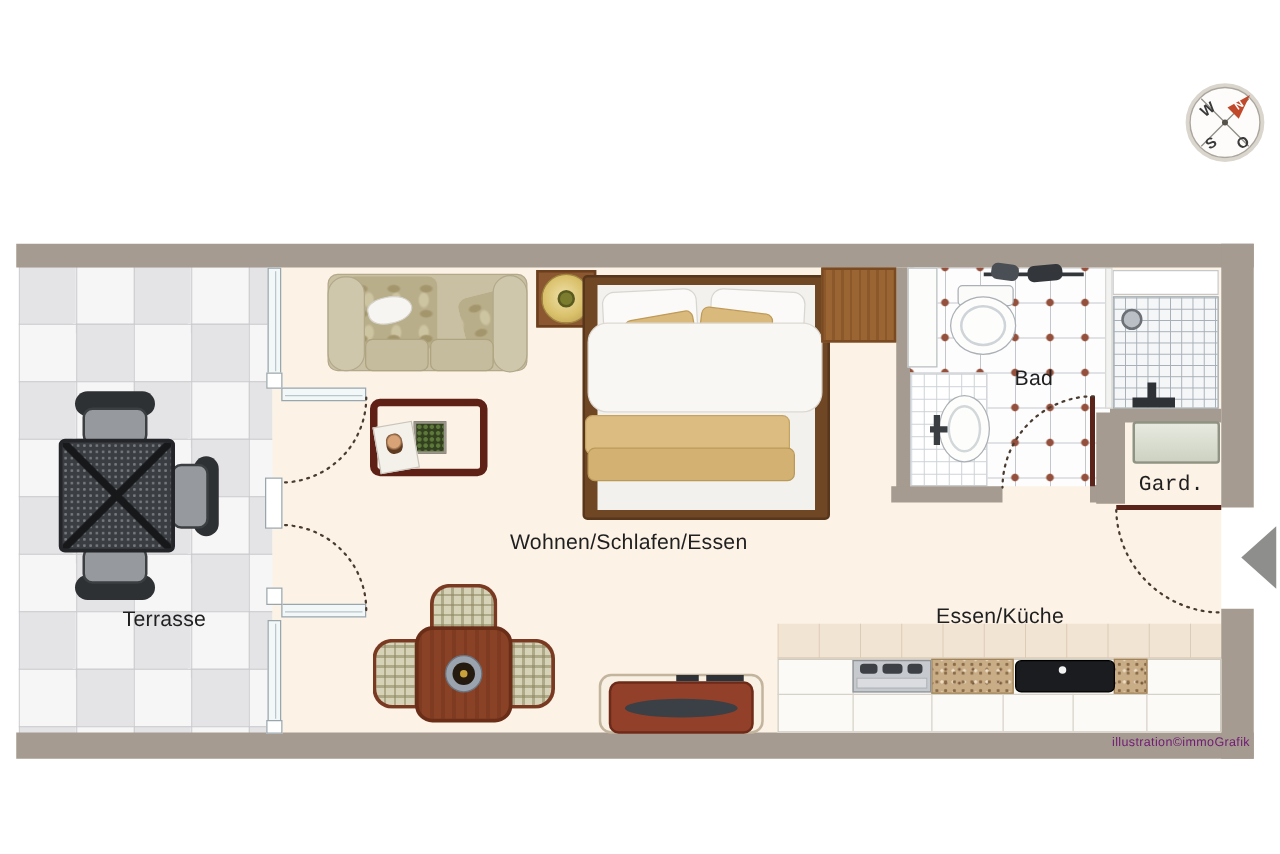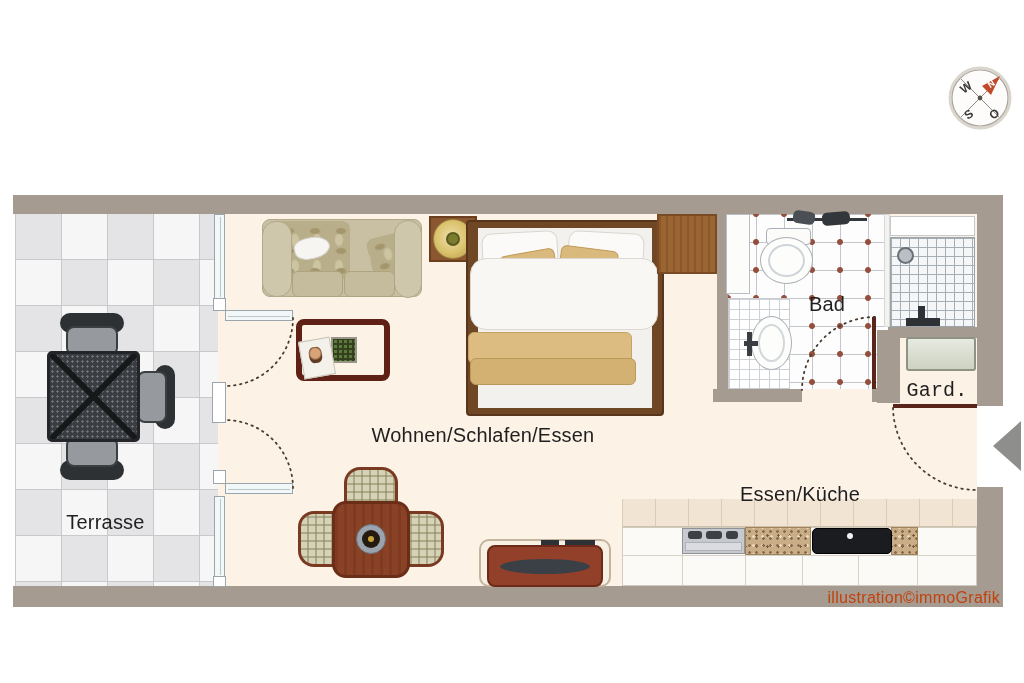--- a/index.html
+++ b/index.html
@@ -1,21 +1,21 @@
 <!DOCTYPE html>
 <html><head>
 <meta charset="utf-8">
 <style>
   html,body{margin:0;padding:0;background:#ffffff;}
   .canvas{position:relative;width:1024px;height:683px;background:#fff;overflow:hidden;
           font-family:"Liberation Sans",sans-serif;}
   .abs{position:absolute;box-sizing:border-box;}
   .wall{position:absolute;background:#a69b90;box-sizing:border-box;}
-  .room-label{position:absolute;font-size:20px;color:#1f1f1f;text-align:center;letter-spacing:.2px;}
-  .credit{position:absolute;font-size:16px;color:#c2410c;text-align:right;letter-spacing:.3px;}
+  .room-label{position:absolute;font-size:17px;color:#1f1f1f;text-align:center;letter-spacing:.2px;}
+  .credit{position:absolute;font-size:10px;color:#701a75;text-align:right;letter-spacing:.3px;}
   .win{position:absolute;background:#f2f7f8;border:1px solid #9aa6ab;box-sizing:border-box;}
   .win-v::after{content:"";position:absolute;left:50%;top:2px;bottom:2px;width:1px;background:#b9c6ca;}
   .win-h::after{content:"";position:absolute;top:50%;left:2px;right:2px;height:1px;background:#b9c6ca;}
   .cap{position:absolute;background:#fff;border:1px solid #9aa6ab;box-sizing:border-box;}
   .terrace-floor{background-color:#f2f2f3;
     background-image:linear-gradient(#c9c9cc 1px,transparent 1px),
       linear-gradient(90deg,#c9c9cc 1px,transparent 1px),
       conic-gradient(#f6f6f7 90deg,#e4e4e7 0 180deg,#f6f6f7 0 270deg,#e4e4e7 0);
     background-size:46px 46px,46px 46px,92px 92px;}
   .living-floor{background:#fcf2e6;}
@@ -184,22 +184,22 @@
     <g fill="none" stroke="#4a3b31" stroke-width="1.8" stroke-linecap="round" stroke-dasharray="1.5 4.5">
       <path d="M 293 318 A 68 68 0 0 1 225 386"></path>
       <path d="M 293 488 A 68 68 0 0 0 225 420"></path>
       <path d="M 875 317 A 73 73 0 0 0 802 390"></path>
       <path d="M 893 408 A 84 84 0 0 0 977 490"></path>
     </g>
   </svg>
 
   <div style="position:absolute;left:993px;top:421px;width:0;height:0;border-top:25px solid transparent;border-bottom:25px solid transparent;border-right:28px solid #8e8e8c;"></div>
 
-  <div class="room-label" style="left:58px;top:486px;width:95px;margin-top:25px;">Terrasse</div>
-  <div class="room-label" style="left:368px;top:424px;width:230px;">Wohnen/Schlafen/Essen</div>
+  <div class="room-label" style="left:84px;top:486px;width:95px;">Terrasse</div>
+  <div class="room-label" style="left:368px;top:424px;width:230px;text-align:right;">Wohnen/Schlafen/Essen</div>
   <div class="room-label" style="left:799px;top:293px;width:56px;">Bad</div>
   <div class="room-label" style="left:903px;top:379px;width:68px;font-family:Liberation Mono, monospace;">Gard.</div>
   <div class="room-label" style="left:738px;top:483px;width:124px;">Essen/Küche</div>
 
   <svg style="position:absolute;left:947px;top:65px;" width="66" height="66" viewBox="0 0 66 66">
     <circle cx="33" cy="33" r="30" fill="#fdfcfa" stroke="#dad6cd" stroke-width="3"></circle>
     <circle cx="33" cy="33" r="28" fill="none" stroke="#aba79e" stroke-width="1.2"></circle>
     <line x1="14" y1="14" x2="52" y2="52" stroke="#8f8b84" stroke-width="1"></line>
     <line x1="14" y1="52" x2="52" y2="14" stroke="#8f8b84" stroke-width="1"></line>
     <circle cx="33" cy="33" r="2.4" fill="#55524c"></circle>

